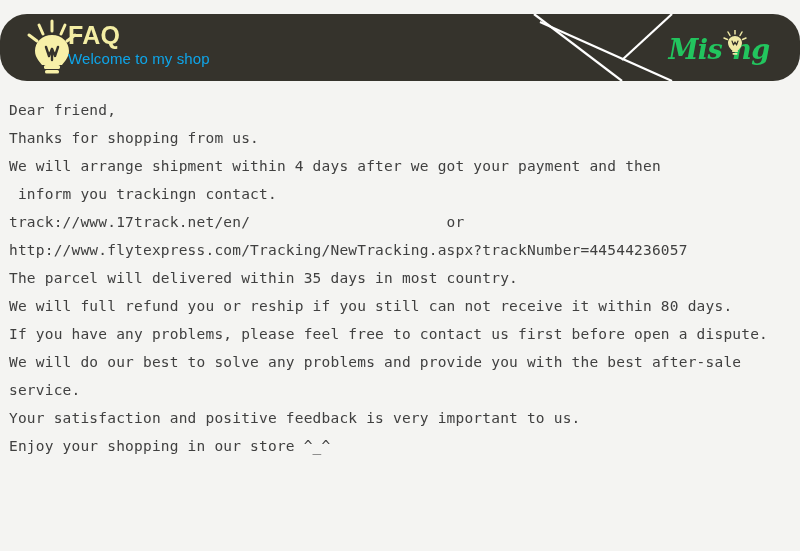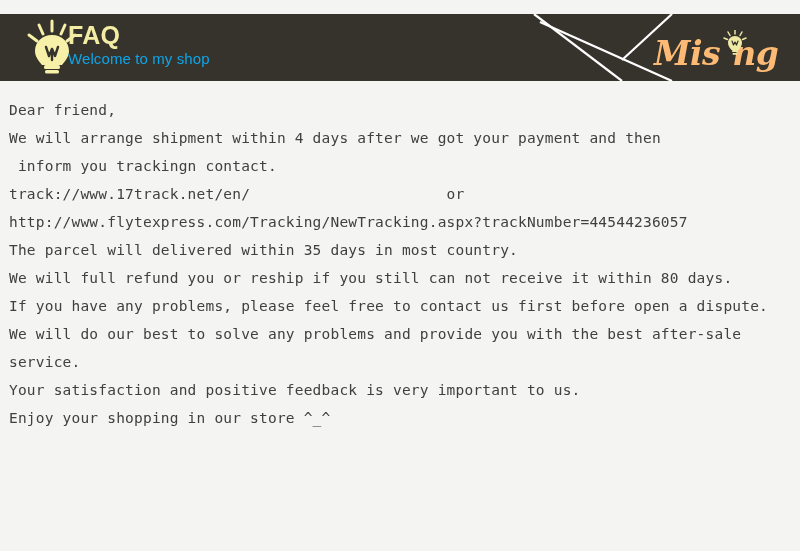--- a/index.html
+++ b/index.html
@@ -23,20 +23,21 @@
 
   
   #header-banner {
     position: absolute;
     left: 0;
     top: 14px;
     width: 800px;
     height: 67px;
     background: #35332c;
     overflow: hidden;
+    border-radius: 27px;
   }
 
   #header-deco {
     position: absolute;
     left: 0;
     top: 0;
     width: 800px;
     height: 67px;
     pointer-events: none;
   }
@@ -81,25 +82,26 @@
     right: 16px;
     top: 14px;
     width: 130px;
     height: 48px;
   }
   #brand-logo-text {
     position: absolute;
     left: 0;
     top: 6px;
     width: 130px;
+    text-align: center;
     font-family: "DejaVu Serif", serif;
     font-style: italic;
-    font-size: 33px;
+    font-size: 27px;
     font-weight: bold;
-    color: #fdba74;
+    color: #22c55e;
     letter-spacing: -0.5px;
     white-space: nowrap;
   }
   #brand-logo-bulb {
     position: absolute;
     left: 69px;
     top: 2px;
     width: 24px;
     height: 26px;
   }
@@ -169,20 +171,21 @@
         <rect x="9" y="20" width="6" height="2" rx="0.8" fill="#efe9a6"></rect>
         <rect x="9.5" y="23" width="5" height="1.8" rx="0.8" fill="#efe9a6"></rect>
         <path d="M9 11 L10.5 15 L12 12 L13.5 15 L15 11" fill="none" stroke="#35332c" stroke-width="1.2" stroke-linecap="round" stroke-linejoin="round"></path>
       </svg>
     </div>
 
   </div>
 
   <div id="letter-body">
     <span class="letter-line">Dear friend,</span>
+    <span class="letter-line">Thanks for shopping from us.</span>
     <span class="letter-line">We will arrange shipment within 4 days after we got your payment and then</span>
     <span class="letter-line"> inform you trackingn contact.</span>
     <span class="letter-line">track://www.17track.net/en/                      or</span>
     <span class="letter-line">http://www.flytexpress.com/Tracking/NewTracking.aspx?trackNumber=44544236057</span>
     <span class="letter-line">The parcel will delivered within 35 days in most country.</span>
     <span class="letter-line">We will full refund you or reship if you still can not receive it within 80 days.</span>
     <span class="letter-line">If you have any problems, please feel free to contact us first before open a dispute.</span>
     <span class="letter-line">We will do our best to solve any problems and provide you with the best after-sale</span>
     <span class="letter-line">service.</span>
     <span class="letter-line">Your satisfaction and positive feedback is very important to us.</span>

